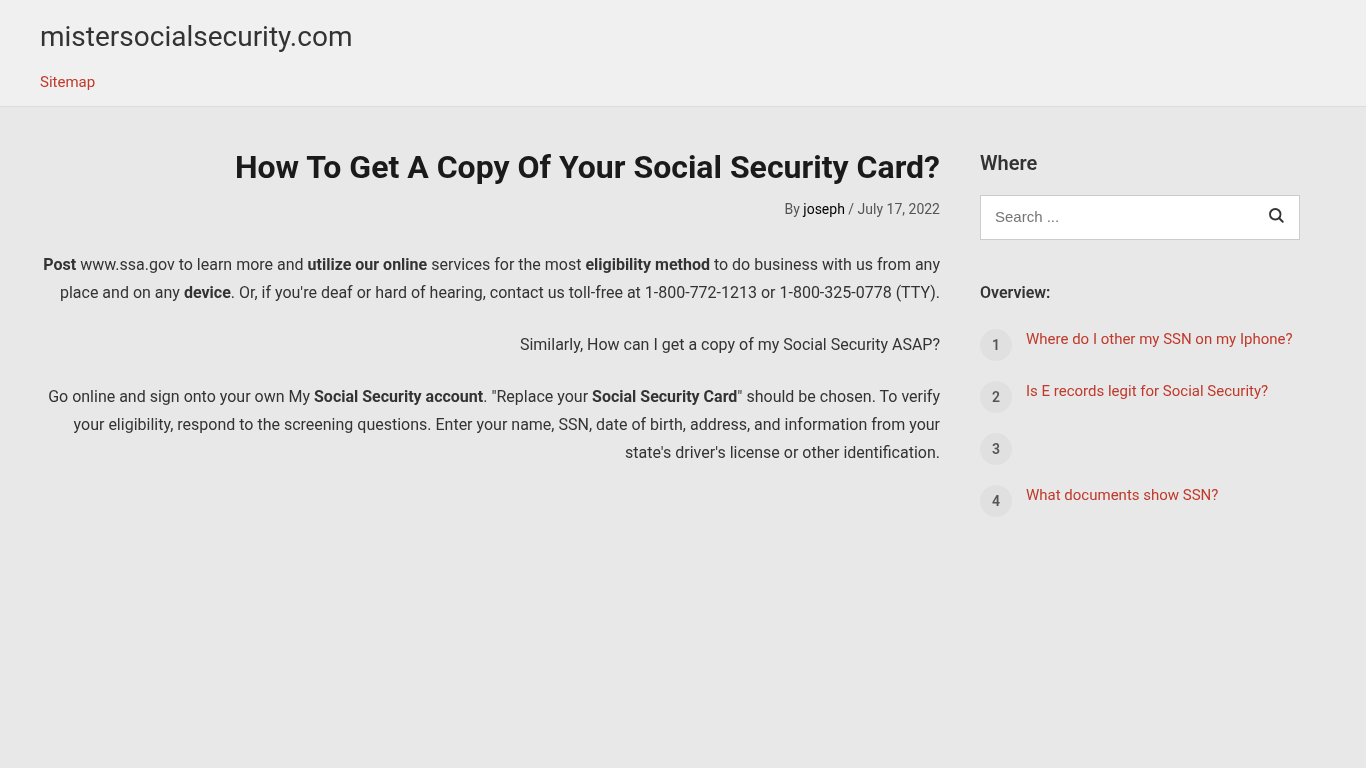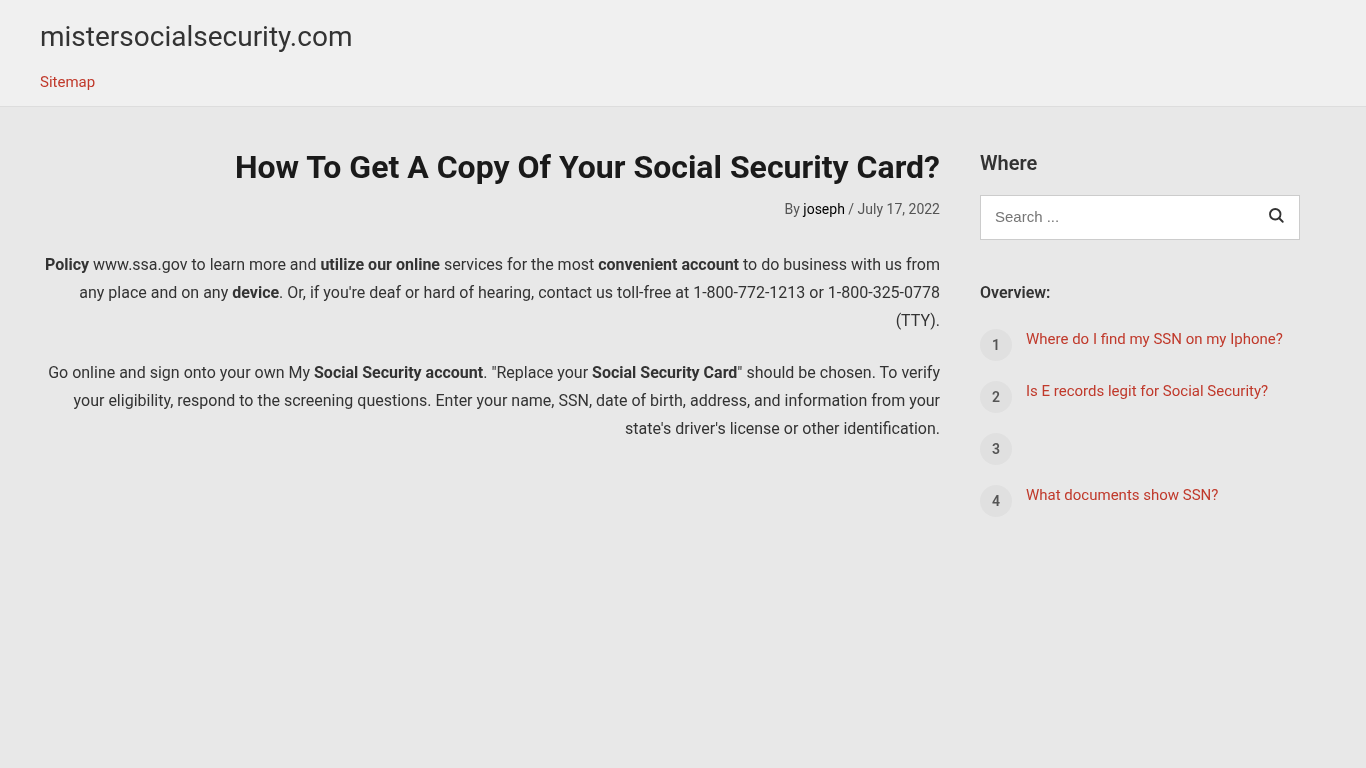--- a/index.html
+++ b/index.html
@@ -217,23 +217,26 @@
       <span> </span>
       <span class="author">joseph</span>
       <span> </span>
       <span>/</span>
       <span> </span>
       <span>July 17, 2022</span>
     </div>
 
     <div class="article-body">
       <p>
-        <strong>Policy</strong> www.ssa.gov to learn more and <strong>utilize our online</strong> services for the most <strong>convenient account</strong> to do business with us from any place and on any <strong>device</strong>. Or, if you're deaf or hard of hearing, contact us toll-free at 1-800-772-1213 or 1-800-325-0778 (TTY).
+        <strong>Post</strong> www.ssa.gov to learn more and <strong>utilize our online</strong> services for the most <strong>eligibility method</strong> to do business with us from any place and on any <strong>device</strong>. Or, if you're deaf or hard of hearing, contact us toll-free at 1-800-772-1213 or 1-800-325-0778 (TTY).
       </p>
 
+      <p>
+        Similarly, How can I get a copy of my Social Security ASAP?
+      </p>
 
       <p>
         Go online and sign onto your own My <strong>Social Security account</strong>. "Replace your <strong>Social Security Card</strong>" should be chosen. To verify your eligibility, respond to the screening questions. Enter your name, SSN, date of birth, address, and information from your state's driver's license or other identification.
       </p>
 
     </div>
   </main>
 
   <aside class="sidebar">
     <div class="sidebar-search">
@@ -247,21 +250,21 @@
           </svg>
         </button>
       </div>
     </div>
 
     <div class="sidebar-overview">
       <p class="overview-title">Overview:</p>
       <ul class="overview-list">
         <li class="overview-item">
           <span class="overview-number">1</span>
-          <a class="overview-link" href="#">Where do I find my SSN on my Iphone?</a>
+          <a class="overview-link" href="#">Where do I other my SSN on my Iphone?</a>
         </li>
         <li class="overview-item">
           <span class="overview-number">2</span>
           <a class="overview-link" href="#">Is E records legit for Social Security?</a>
         </li>
         <li class="overview-item">
           <span class="overview-number">3</span>
         </li>
         <li class="overview-item">
           <span class="overview-number">4</span>

